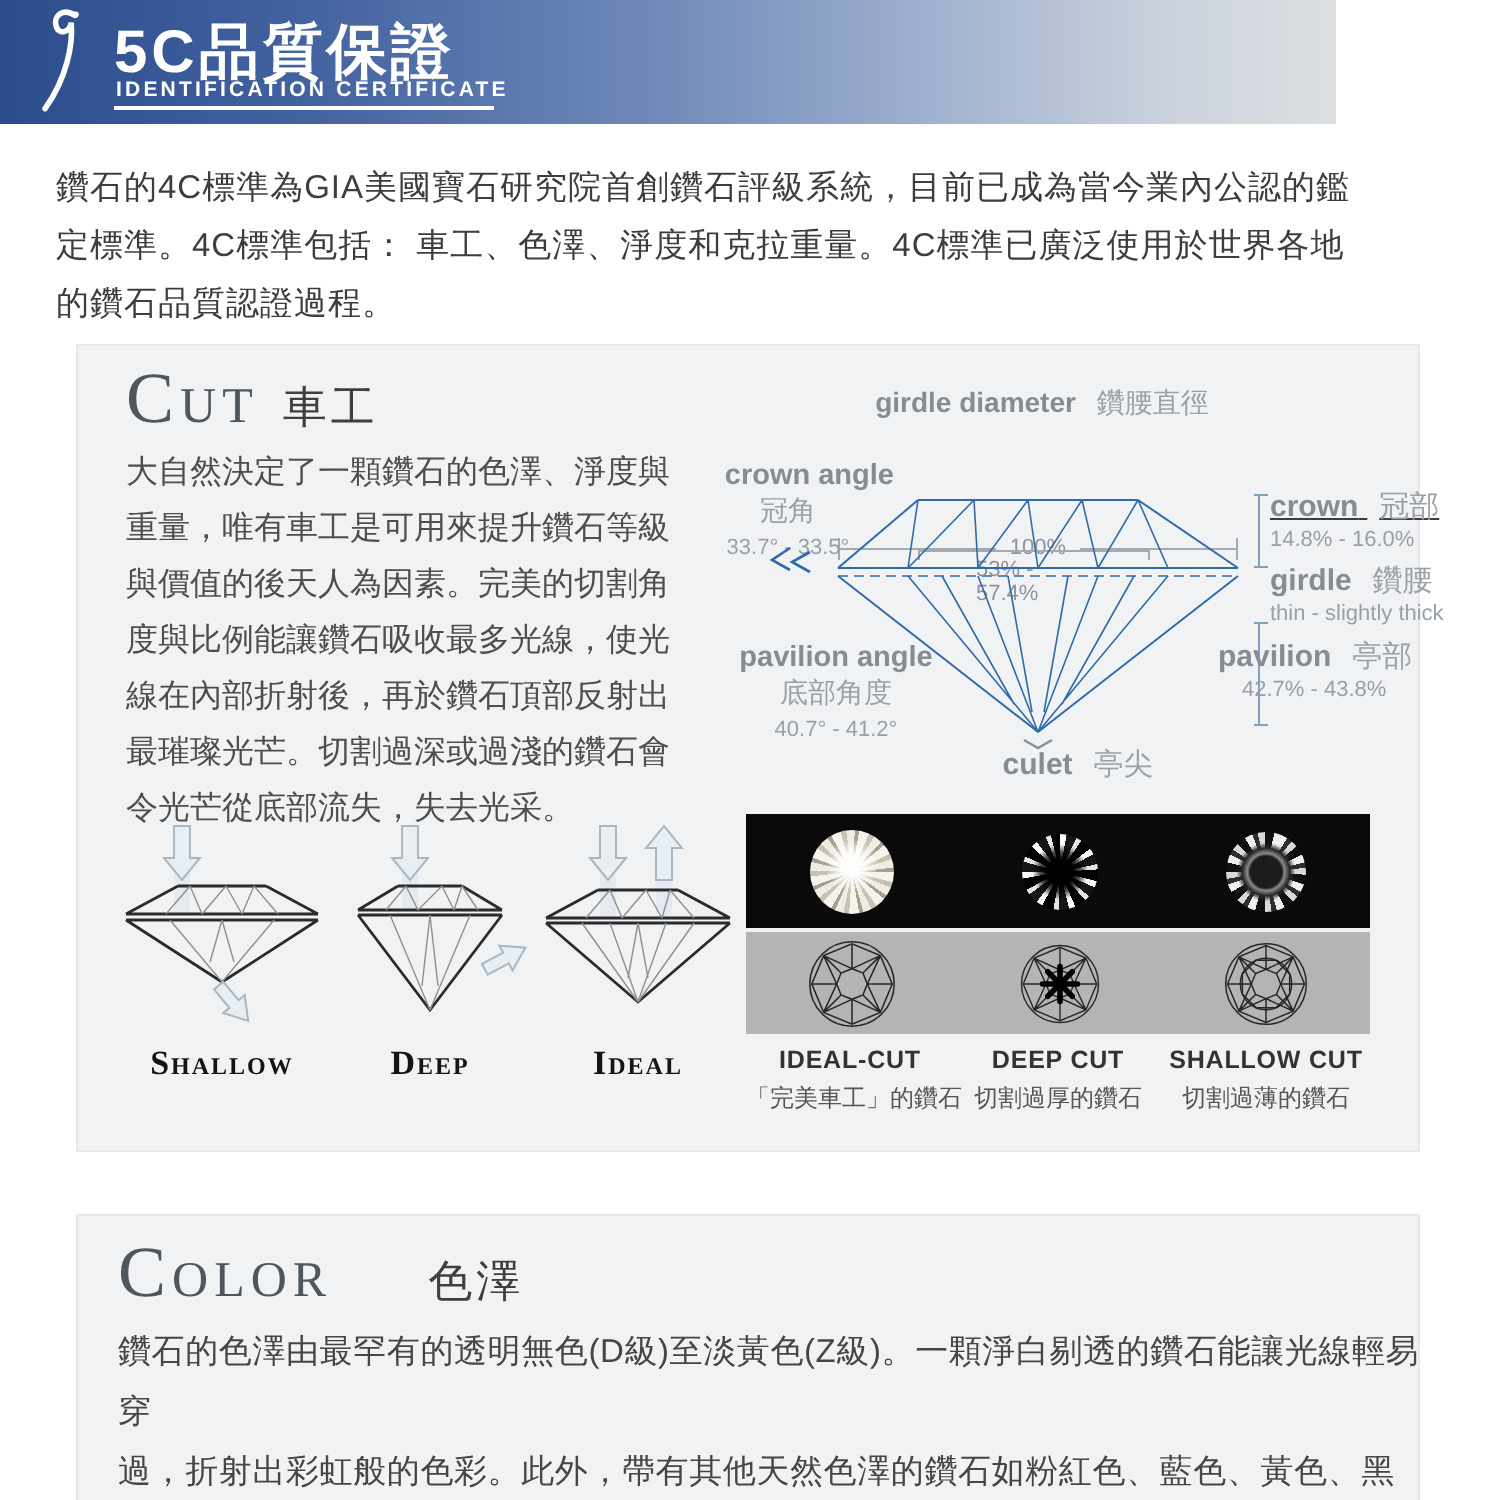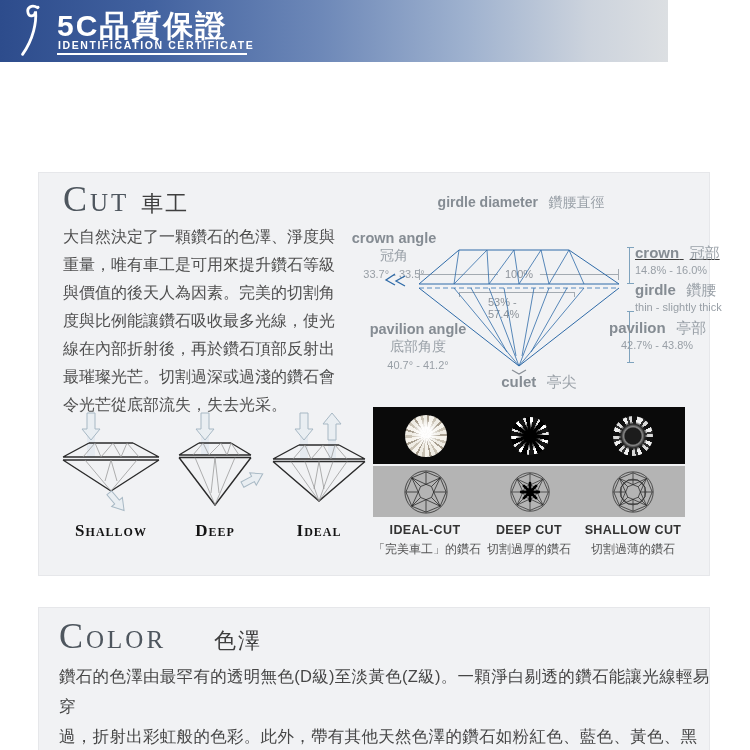--- a/index.html
+++ b/index.html
@@ -31,21 +31,21 @@
   .lbl-val{color:#989fa6;font-size:11px;}
   .t-center{text-align:center;}
   .dim{position:absolute;margin-top:46px;}
   .dim .lineH{position:absolute;left:0;right:0;height:1px;background:#a3aab1;}
   .dim i{display:block;position:absolute;width:1px;background:#a3aab1;}
   .dim1{left:380px;top:49px;width:200px;height:14px;}
   .dim1 .lineH{top:6px;}
   .dim1 .tl{left:0;top:1px;height:11px;}
   .dim1 .tr{right:0;top:1px;height:11px;}
   .dim1 span{position:absolute;left:50%;transform:translateX(-50%);top:0;background:#f1f2f4;padding:0 7px;font-size:11px;color:#8d939a;line-height:13px;}
-  .dim2{left:420px;top:73px;width:116px;height:16px;}
+  .dim2{left:420px;top:56px;width:116px;height:16px;}
   .dim2 .lineH{top:0;}
   .dim2 .tl{left:0;top:0;height:5px;}
   .dim2 .tr{right:0;top:0;height:5px;}
   .dim2 span{position:absolute;left:50%;transform:translateX(-50%);top:4px;font-size:11px;color:#8d939a;}
   .diamond-svg{position:absolute;left:370px;top:71px;}
   .vbrace{position:absolute;width:6px;border-left:1px solid #7fa3bd;}
   .vbrace:before,.vbrace:after{content:"";position:absolute;left:-3px;width:7px;height:1px;background:#7fa3bd;}
   .vbrace:before{top:0;} .vbrace:after{bottom:0;}
   .arrow2-svg{position:absolute;left:344px;top:98px;}
   
@@ -89,20 +89,23 @@
   <div class="banner">
     <svg class="logo" viewBox="0 0 30 60">
       <path d="M23 5 C17 1, 11 5, 13 11 C14 15, 20 15, 21 9 C22 20, 19 38, 7 55" fill="none" stroke="#ffffff" stroke-width="3" stroke-linecap="round"></path>
       <circle cx="23.5" cy="4.5" r="1.6" fill="#fff"></circle>
     </svg>
     <div class="banner-title">5C品質保證</div>
     <div class="banner-sub">IDENTIFICATION CERTIFICATE</div>
     <div class="banner-underline"></div>
   </div>
 
+  <div class="intro">鑽石的4C標準為GIA美國寶石研究院首創鑽石評級系統，目前已成為當今業內公認的鑑
+定標準。4C標準包括： 車工、色澤、淨度和克拉重量。4C標準已廣泛使用於世界各地
+的鑽石品質認證過程。</div>
 
   <div class="panel panel-cut">
     <div class="sec-head" style="left:24px;top:8px;">
       <span class="head-en">Cut</span>
       <span class="head-zh">車工</span>
     </div>
     <div class="cut-body">大自然決定了一顆鑽石的色澤、淨度與
 重量，唯有車工是可用來提升鑽石等級
 與價值的後天人為因素。完美的切割角
 度與比例能讓鑽石吸收最多光線，使光
@@ -122,21 +125,21 @@
       <span>100%</span>
     </div>
     <div class="dim dim2">
       <i class="tl"></i>
         <i class="tr"></i>
         <div class="lineH"></div>
       <span>53% - 57.4%</span>
     </div>
 
     <div class="lblrow t-center" style="left:302px;top:57px;width:106px;">
-      <div class="lbl-en" style="font-size:14.5px;">crown angle</div>
+      <div class="lbl-en" style="font-size:14.5px;text-align:right;">crown angle</div>
       <div class="lbl-zh" style="margin:1px 0 0;">冠角</div>
       <div class="lbl-val" style="margin-top:3px;">33.7° - 33.5°</div>
     </div>
     <svg class="arrow2-svg" width="24" height="18" viewBox="0 0 24 18">
       <path d="M12 3 L3 9 L12 14 M22 5 L13 10 L22 15" fill="none" stroke="#2f6ba8" stroke-width="1.3"></path>
     </svg>
 
     <svg class="diamond-svg" width="220" height="132" viewBox="0 0 220 132">
       <g stroke="#2f6ba8" stroke-width="1" fill="none">
         <path d="M50 6 L160 6 M10 40 L50 6 M160 6 L210 40 M10 40 L210 40"></path>

